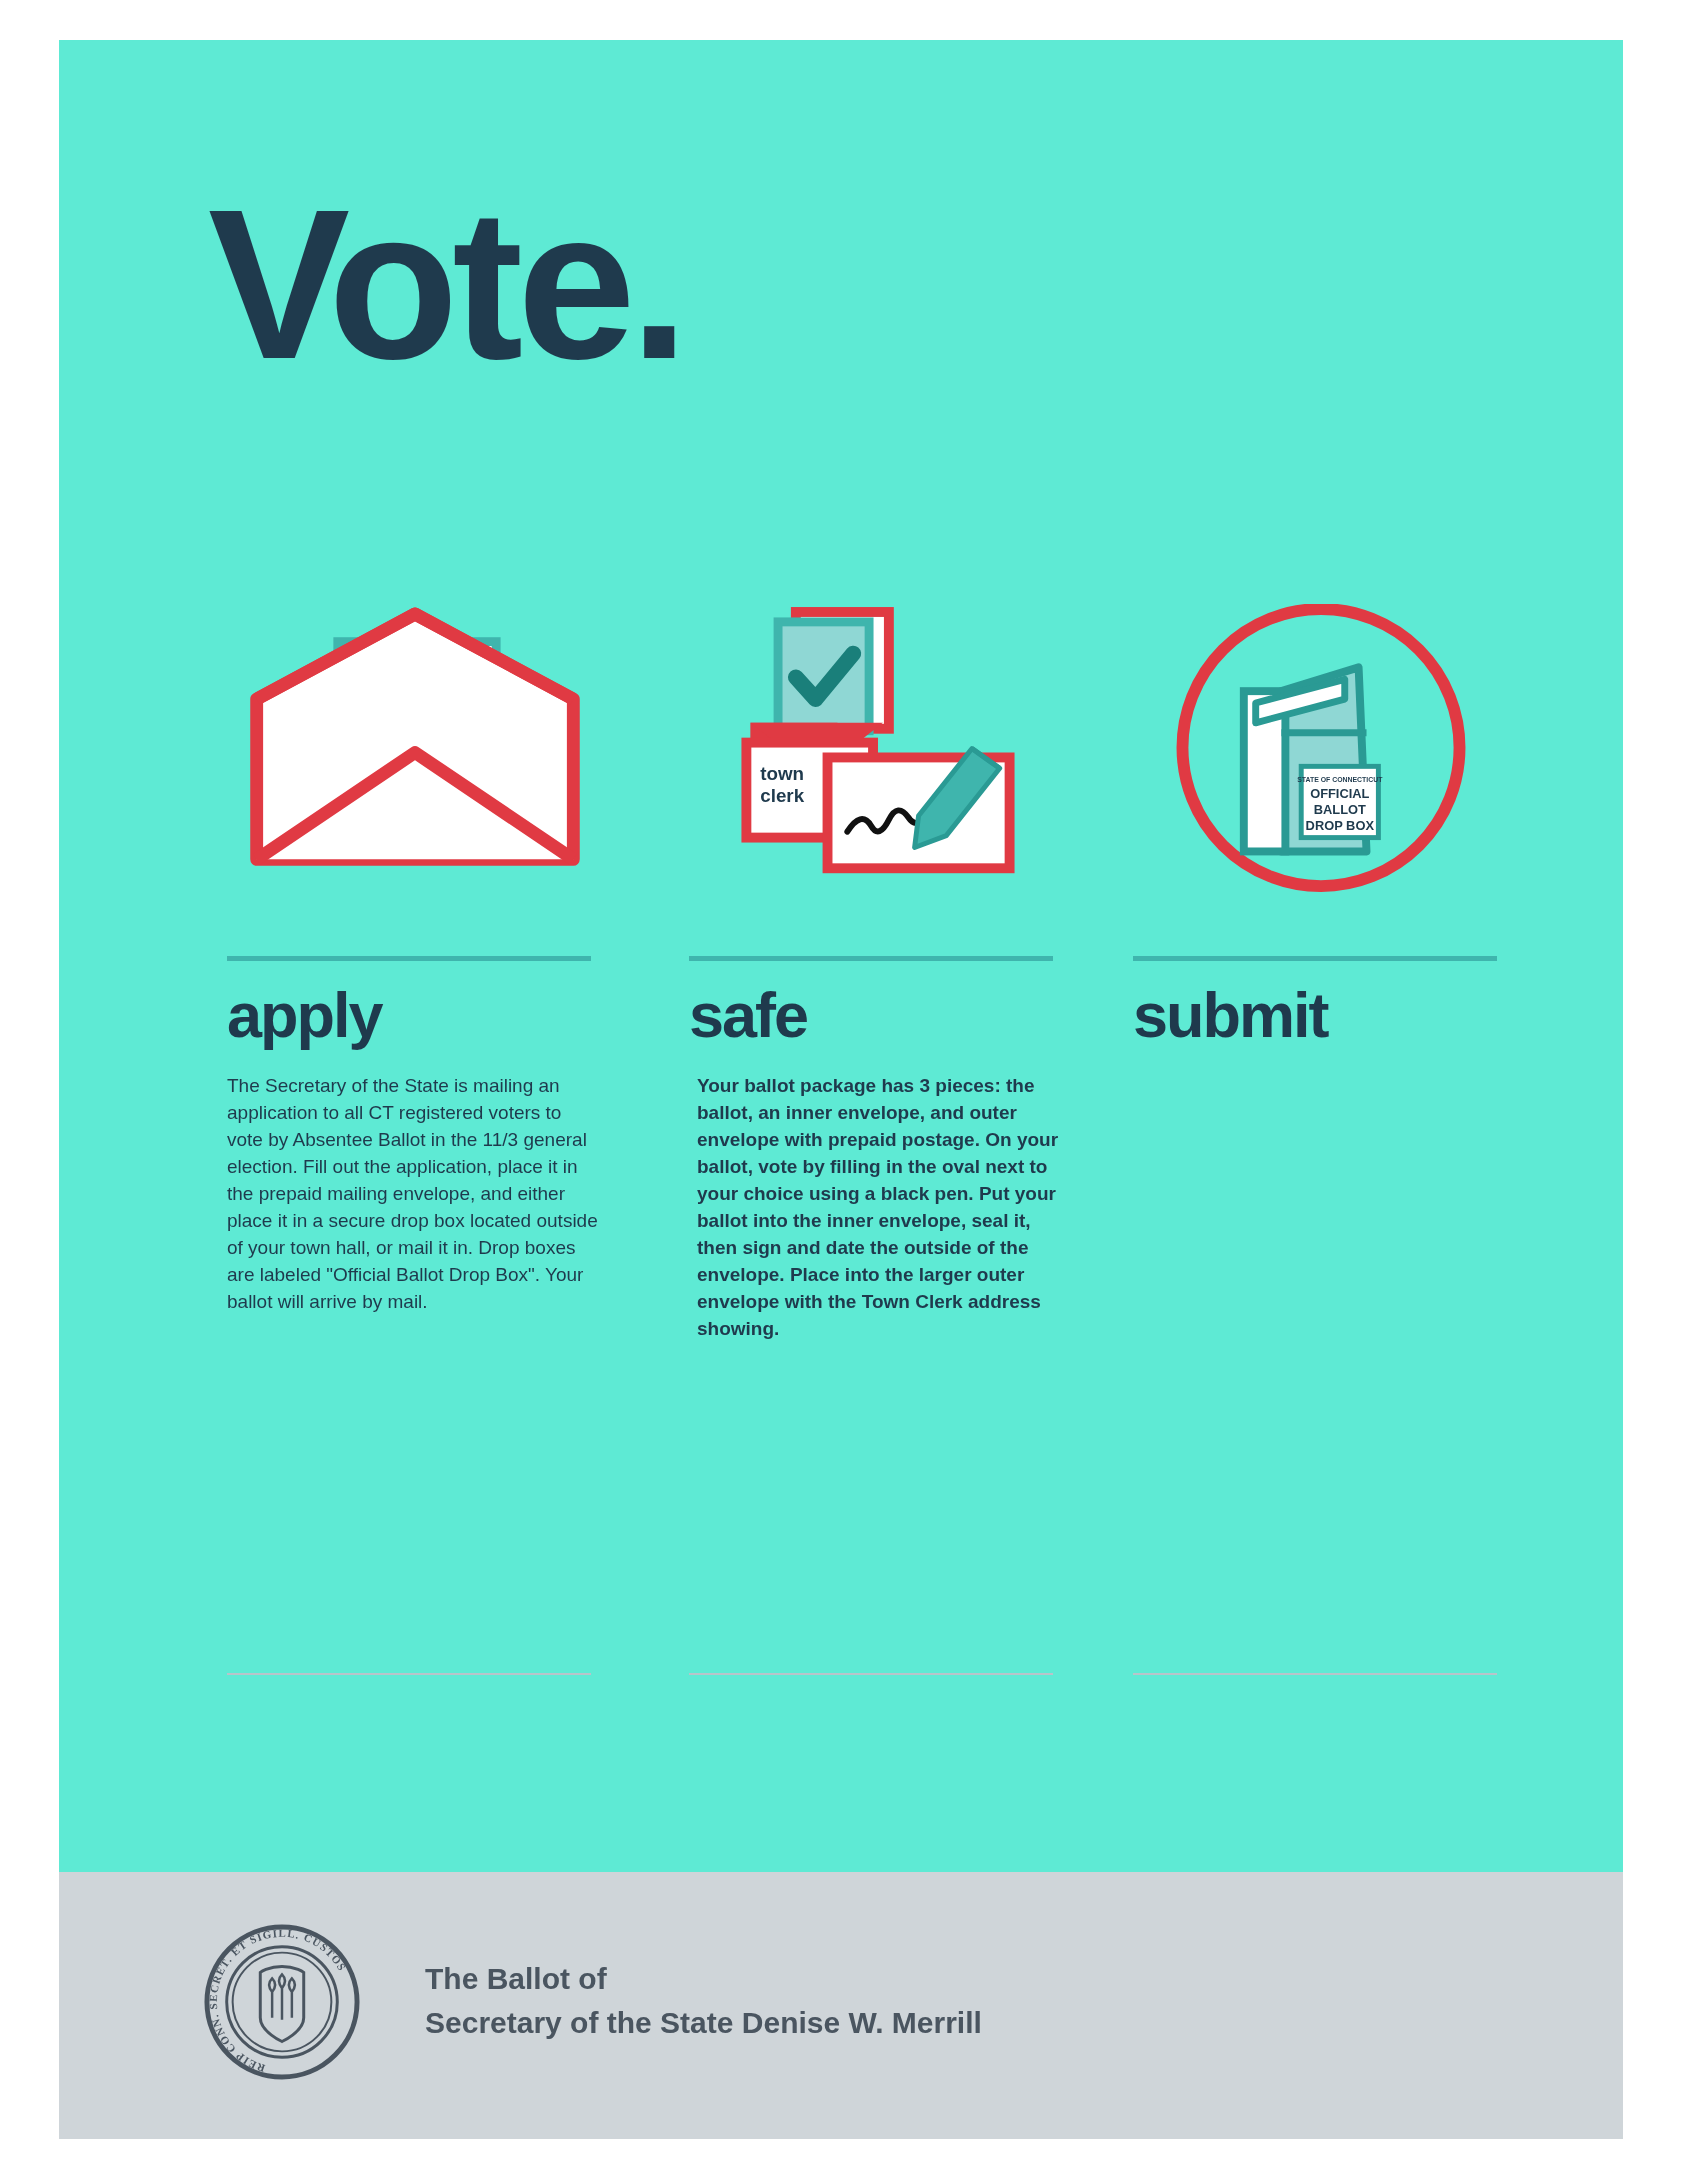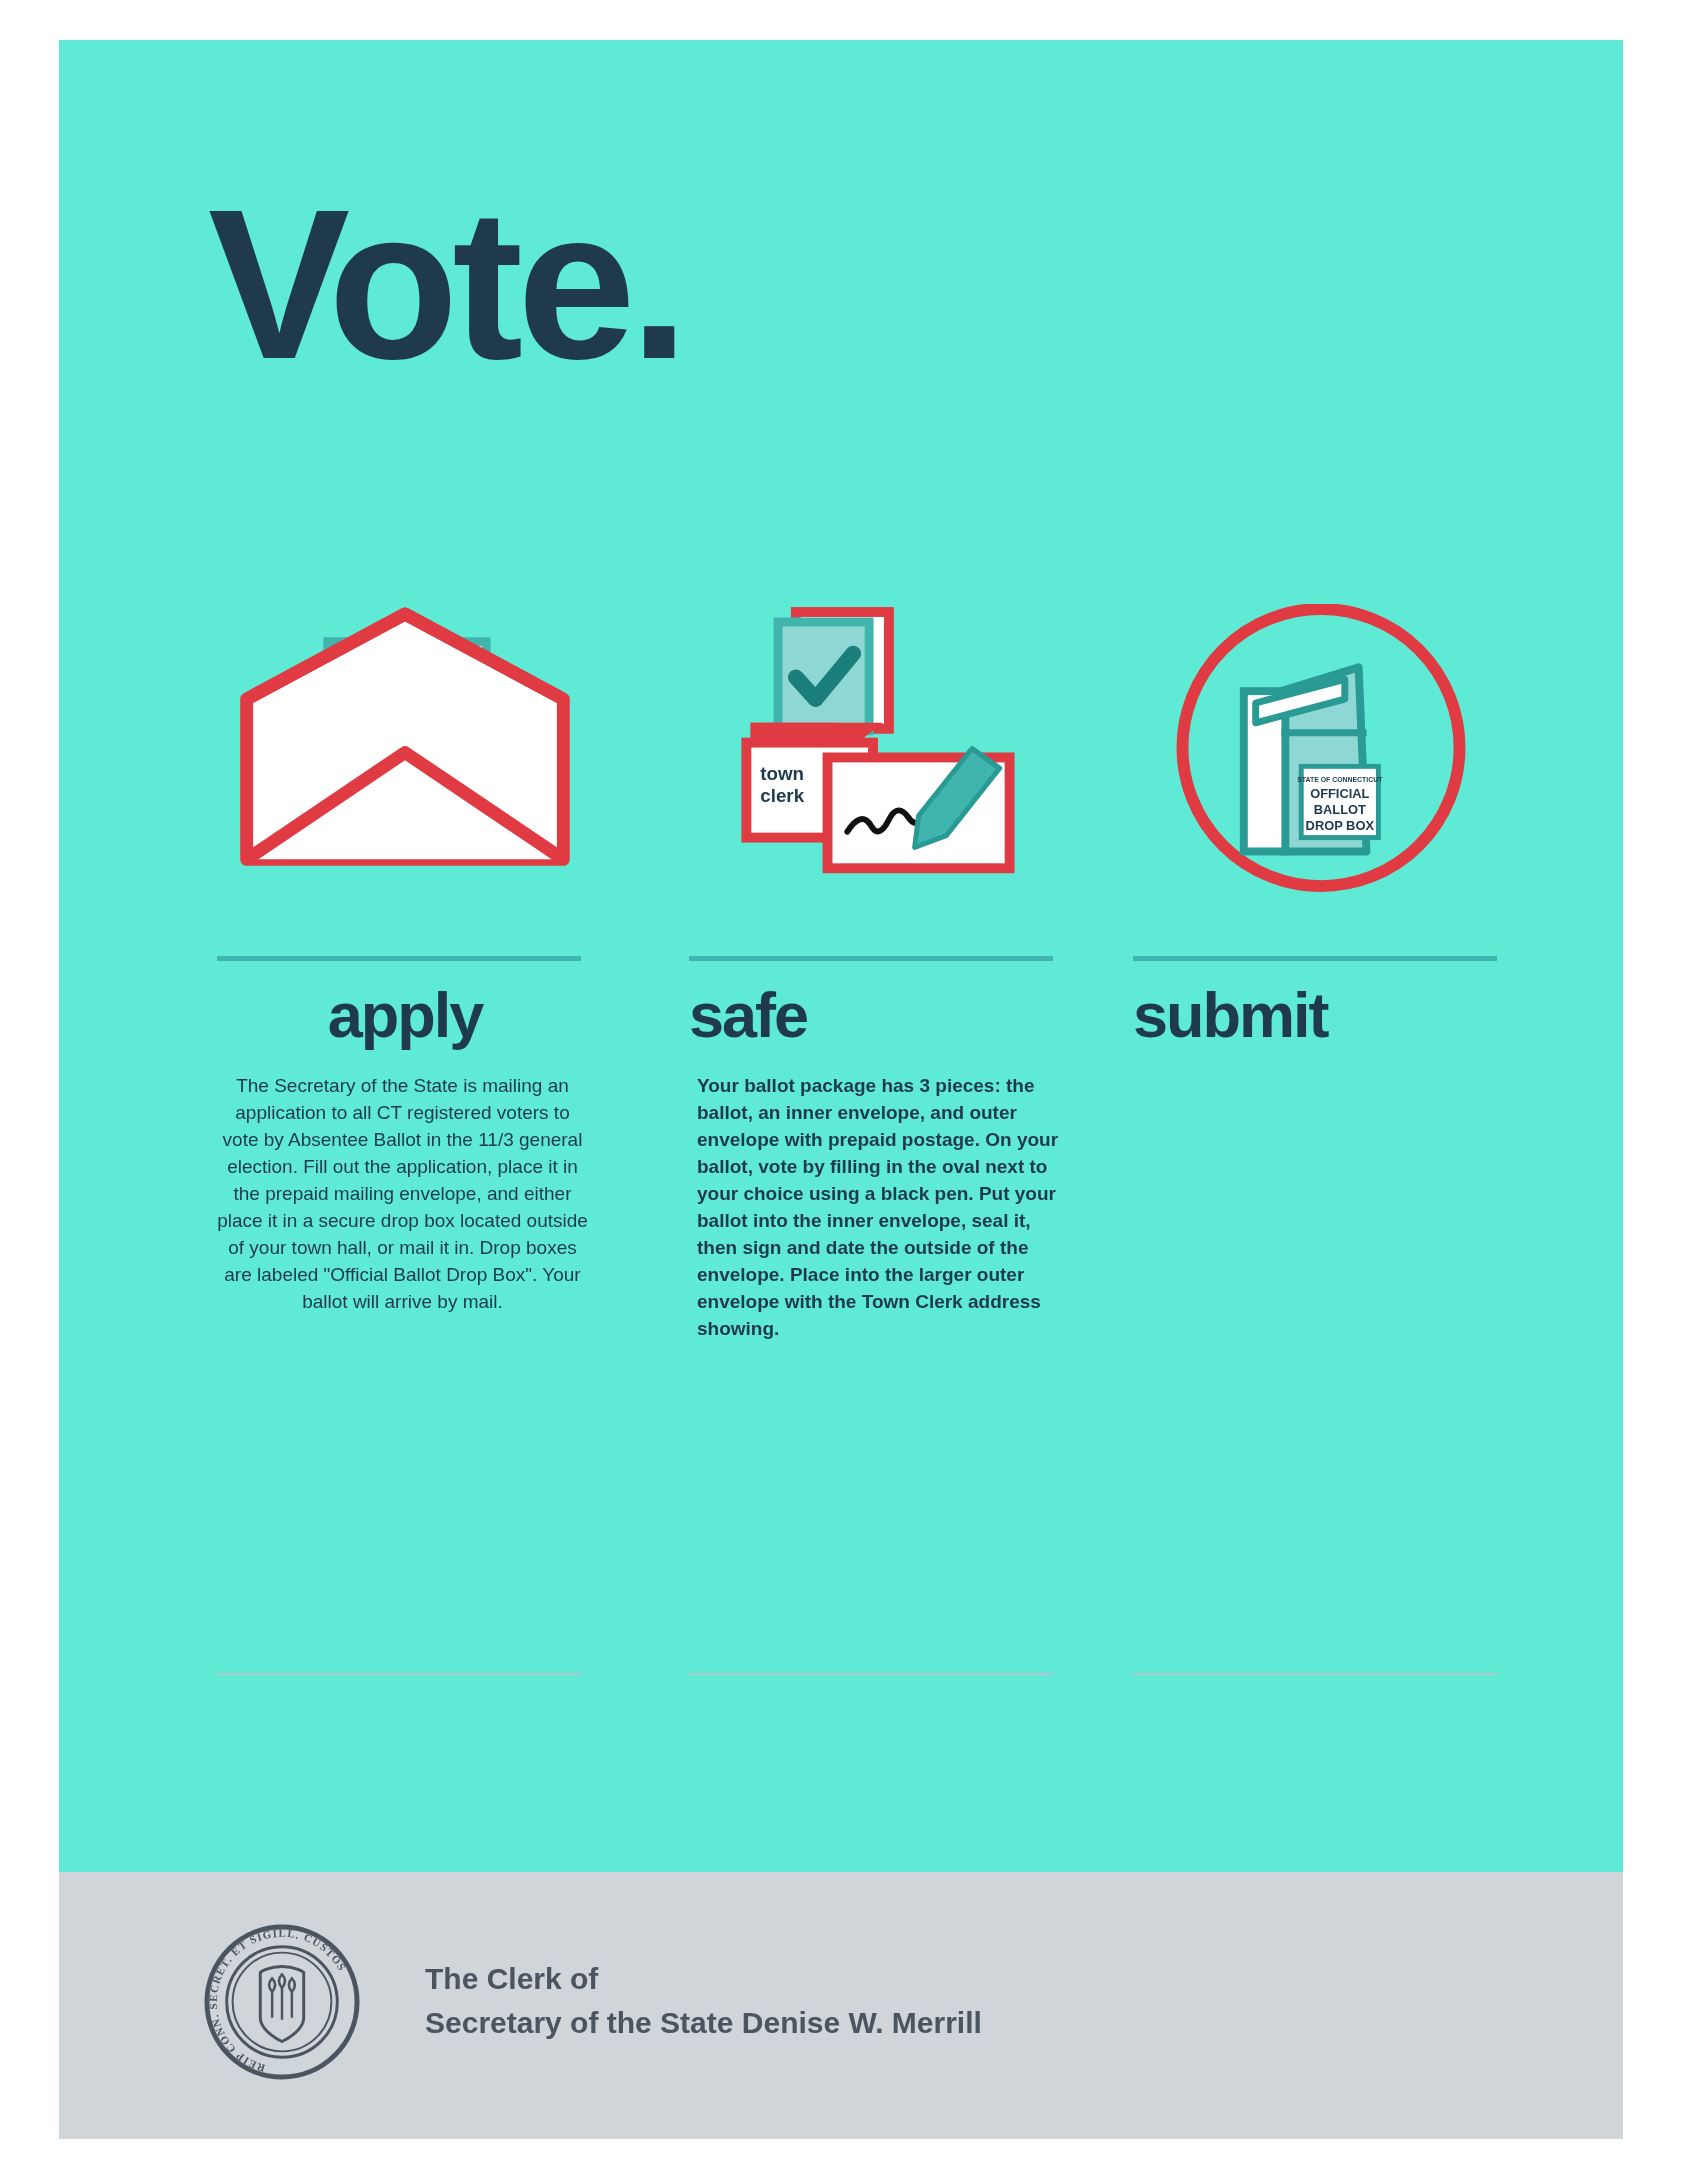--- a/index.html
+++ b/index.html
@@ -64,21 +64,21 @@
     position: absolute;
     left: 0;
     top: 564px;
     width: 1564px;
   }
   .col {
     position: absolute;
     width: 376px;
     top: 0;
   }
-  .col-1 { left: 158px; text-align: center; }
+  .col-1 { left: 168px; }
   .col-2 { left: 630px; }
   .col-3 { left: 1074px; }
 
   .art {
     height: 327px;
     position: relative;
   }
   .col-rule {
     height: 5px;
     background: #3fb5ad;
@@ -239,19 +239,19 @@
 
         <path d="M80 44 C66 44 58 50 58 50 L58 96 C58 110 80 120 80 120 C80 120 102 110 102 96 L102 50 C102 50 94 44 80 44 Z" fill="#cfd5d9" stroke="#4a5560" stroke-width="3"></path>
         <g stroke="#4a5560" stroke-width="2.5" fill="none">
           <path d="M70 96 L70 70 M70 70 q-6 -8 0 -14 q6 6 0 14"></path>
           <path d="M80 98 L80 66 M80 66 q-6 -8 0 -14 q6 6 0 14"></path>
           <path d="M90 96 L90 70 M90 70 q-6 -8 0 -14 q6 6 0 14"></path>
         </g>
       </svg>
     </div>
     <div class="footer-text">
-      <div>The Clerk of</div>
+      <div>The Ballot of</div>
       <div>Secretary of the State Denise W. Merrill</div>
     </div>
   </div>
 
 </div>
 
 
 </body></html>

